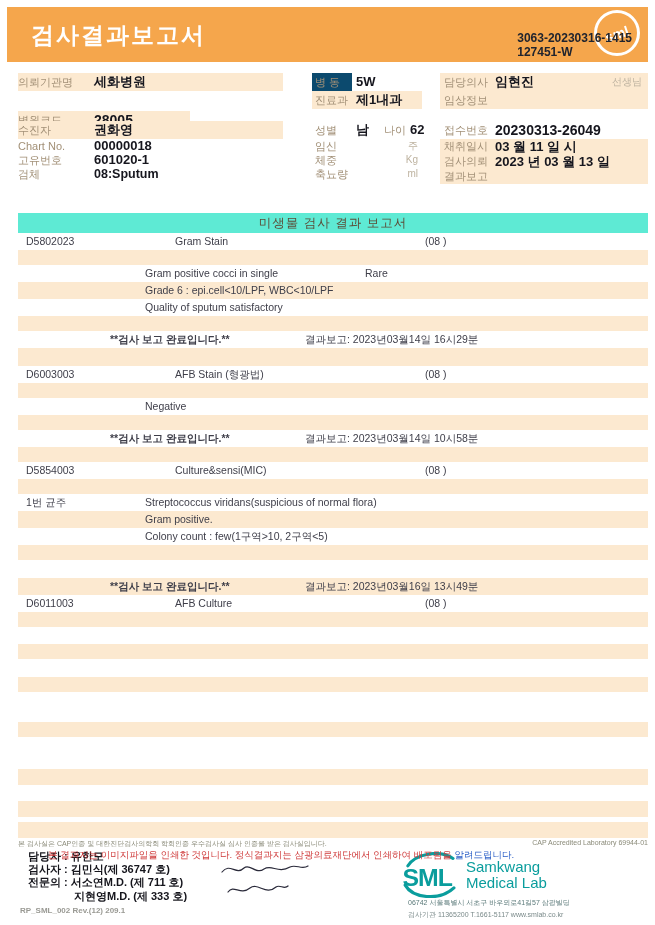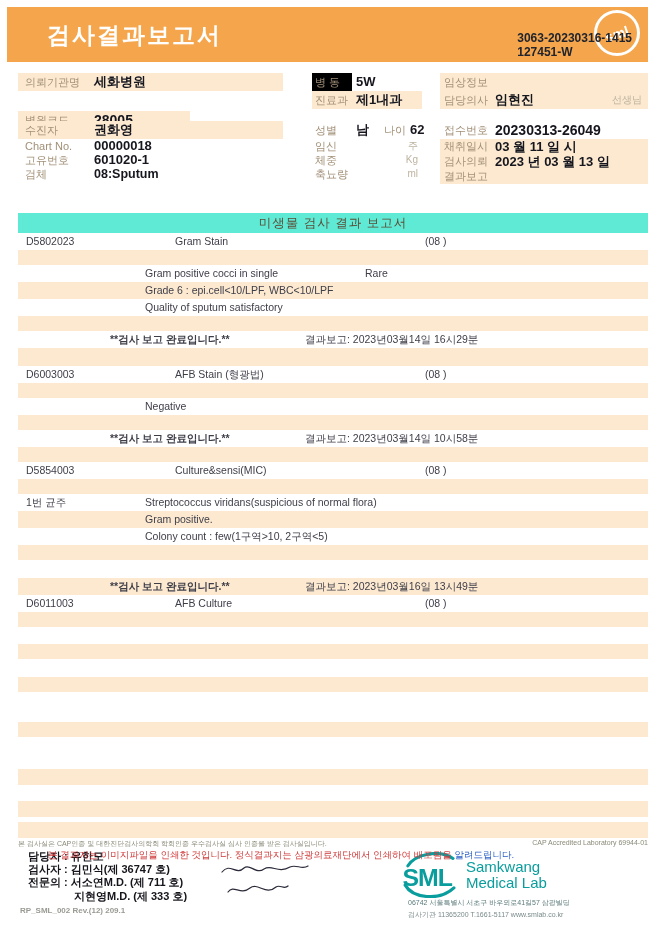--- a/index.html
+++ b/index.html
@@ -1,46 +1,46 @@
 <!DOCTYPE html>
 <html><head>
 <meta charset="utf-8">
 <style>
   * { margin:0; padding:0; box-sizing:border-box; }
   html,body { width:655px; height:925px; background:#ffffff; font-family:"Liberation Sans","DejaVu Sans",sans-serif; }
   #page { position:relative; width:655px; height:925px; background:#fff; overflow:hidden; }
 
   
   .header-bar { position:absolute; left:7px; top:7px; width:641px; height:55px; background:#F5A64C; }
-  .page-title { position:absolute; left:40px; top:13px; font-size:23px; font-weight:bold; color:#ffffff; letter-spacing:2px; }
+  .page-title { position:absolute; left:24px; top:13px; font-size:23px; font-weight:bold; color:#ffffff; letter-spacing:2px; }
   .ref-numbers { position:absolute; right:16px; top:24px; text-align:left; font-size:12px; font-weight:bold; color:#20242E; line-height:14px; z-index:2; }
   .sml-stamp { position:absolute; right:8px; top:3px; width:46px; height:46px; border:3px solid #ffffff; border-radius:50%; z-index:1; }
   .sml-stamp span { position:absolute; left:0; right:0; top:13px; text-align:center; color:#ffffff; font-weight:bold; font-size:14px; transform:rotate(-18deg); display:block; }
 
   
   .info { position:absolute; left:18px; top:73px; width:630px; }
   .col { position:absolute; top:0; }
   .col-left  { left:0;   width:265px; }
   .col-mid   { left:294px; width:112px; }
   .col-right { left:422px; width:208px; }
   .irow { position:relative; height:18px; line-height:18px; display:flex; align-items:center; }
   .irow.h14 { height:14px; line-height:14px; }
   .irow.h15 { height:15px; line-height:15px; }
   .irow.gap { margin-top:12px; }
   .bg { background:#FCE9D0; }
   .lbl { color:#A29077; font-size:11px; flex:0 0 auto; }
   .val { color:#16161E; font-weight:bold; font-size:13px; }
   .unit { color:#BEB3A0; font-size:10px; margin-left:auto; padding-right:6px; }
   .suffix { color:#BEB3A0; font-size:10px; margin-left:auto; padding-right:6px; }
-  .col-left .lbl { width:76px; padding-left:7px; }
+  .col-left .lbl { width:76px; }
   .col-mid .lbl { width:40px; padding-left:3px; }
   .col-mid .lbl.inline { width:auto; margin-left:12px; }
   .col-mid .val { margin-left:4px; }
   .col-right .lbl { width:55px; padding-left:4px; }
-  .chip { background:#000000; }
+  .chip { background:#0c4a6e; }
   .w172 { width:172px;margin-top:40px; }
   .w110 { width:110px; }
 
   
   .report { position:absolute; left:18px; top:213px; width:630px; }
   .section-title { height:20px; line-height:20px; background:#5eead4; text-align:center; color:#5C4B36; font-size:12.5px; letter-spacing:1px; }
   .trow { position:relative; height:17px; line-height:17px; width:630px; }
   .trow.sp { height:15px; }
   .bg-o { background:#FCE9D0; }
   .bg-w { background:#ffffff;text-align:right; }
@@ -144,27 +144,27 @@
         <span class="unit">Kg</span>
       </div>
       <div class="irow h14">
         <span class="lbl">축뇨량</span>
         <span class="unit">ml</span>
       </div>
     </div>
 
     <div class="col col-right">
       <div class="irow bg">
-        <span class="lbl">임상정보</span>
-        <span class="val"></span>
-      </div>
-      <div class="irow bg">
         <span class="lbl">담당의사</span>
         <span class="val">임현진</span>
         <span class="suffix">선생님</span>
+      </div>
+      <div class="irow bg">
+        <span class="lbl">임상정보</span>
+        <span class="val"></span>
       </div>
       <div class="irow gap">
         <span class="lbl">접수번호</span>
         <span class="val" style="font-size:14px">20230313-26049</span>
       </div>
       <div class="irow bg h15">
         <span class="lbl">채취일시</span>
         <span class="val">03 월 11 일 시</span>
       </div>
       <div class="irow bg h15">

